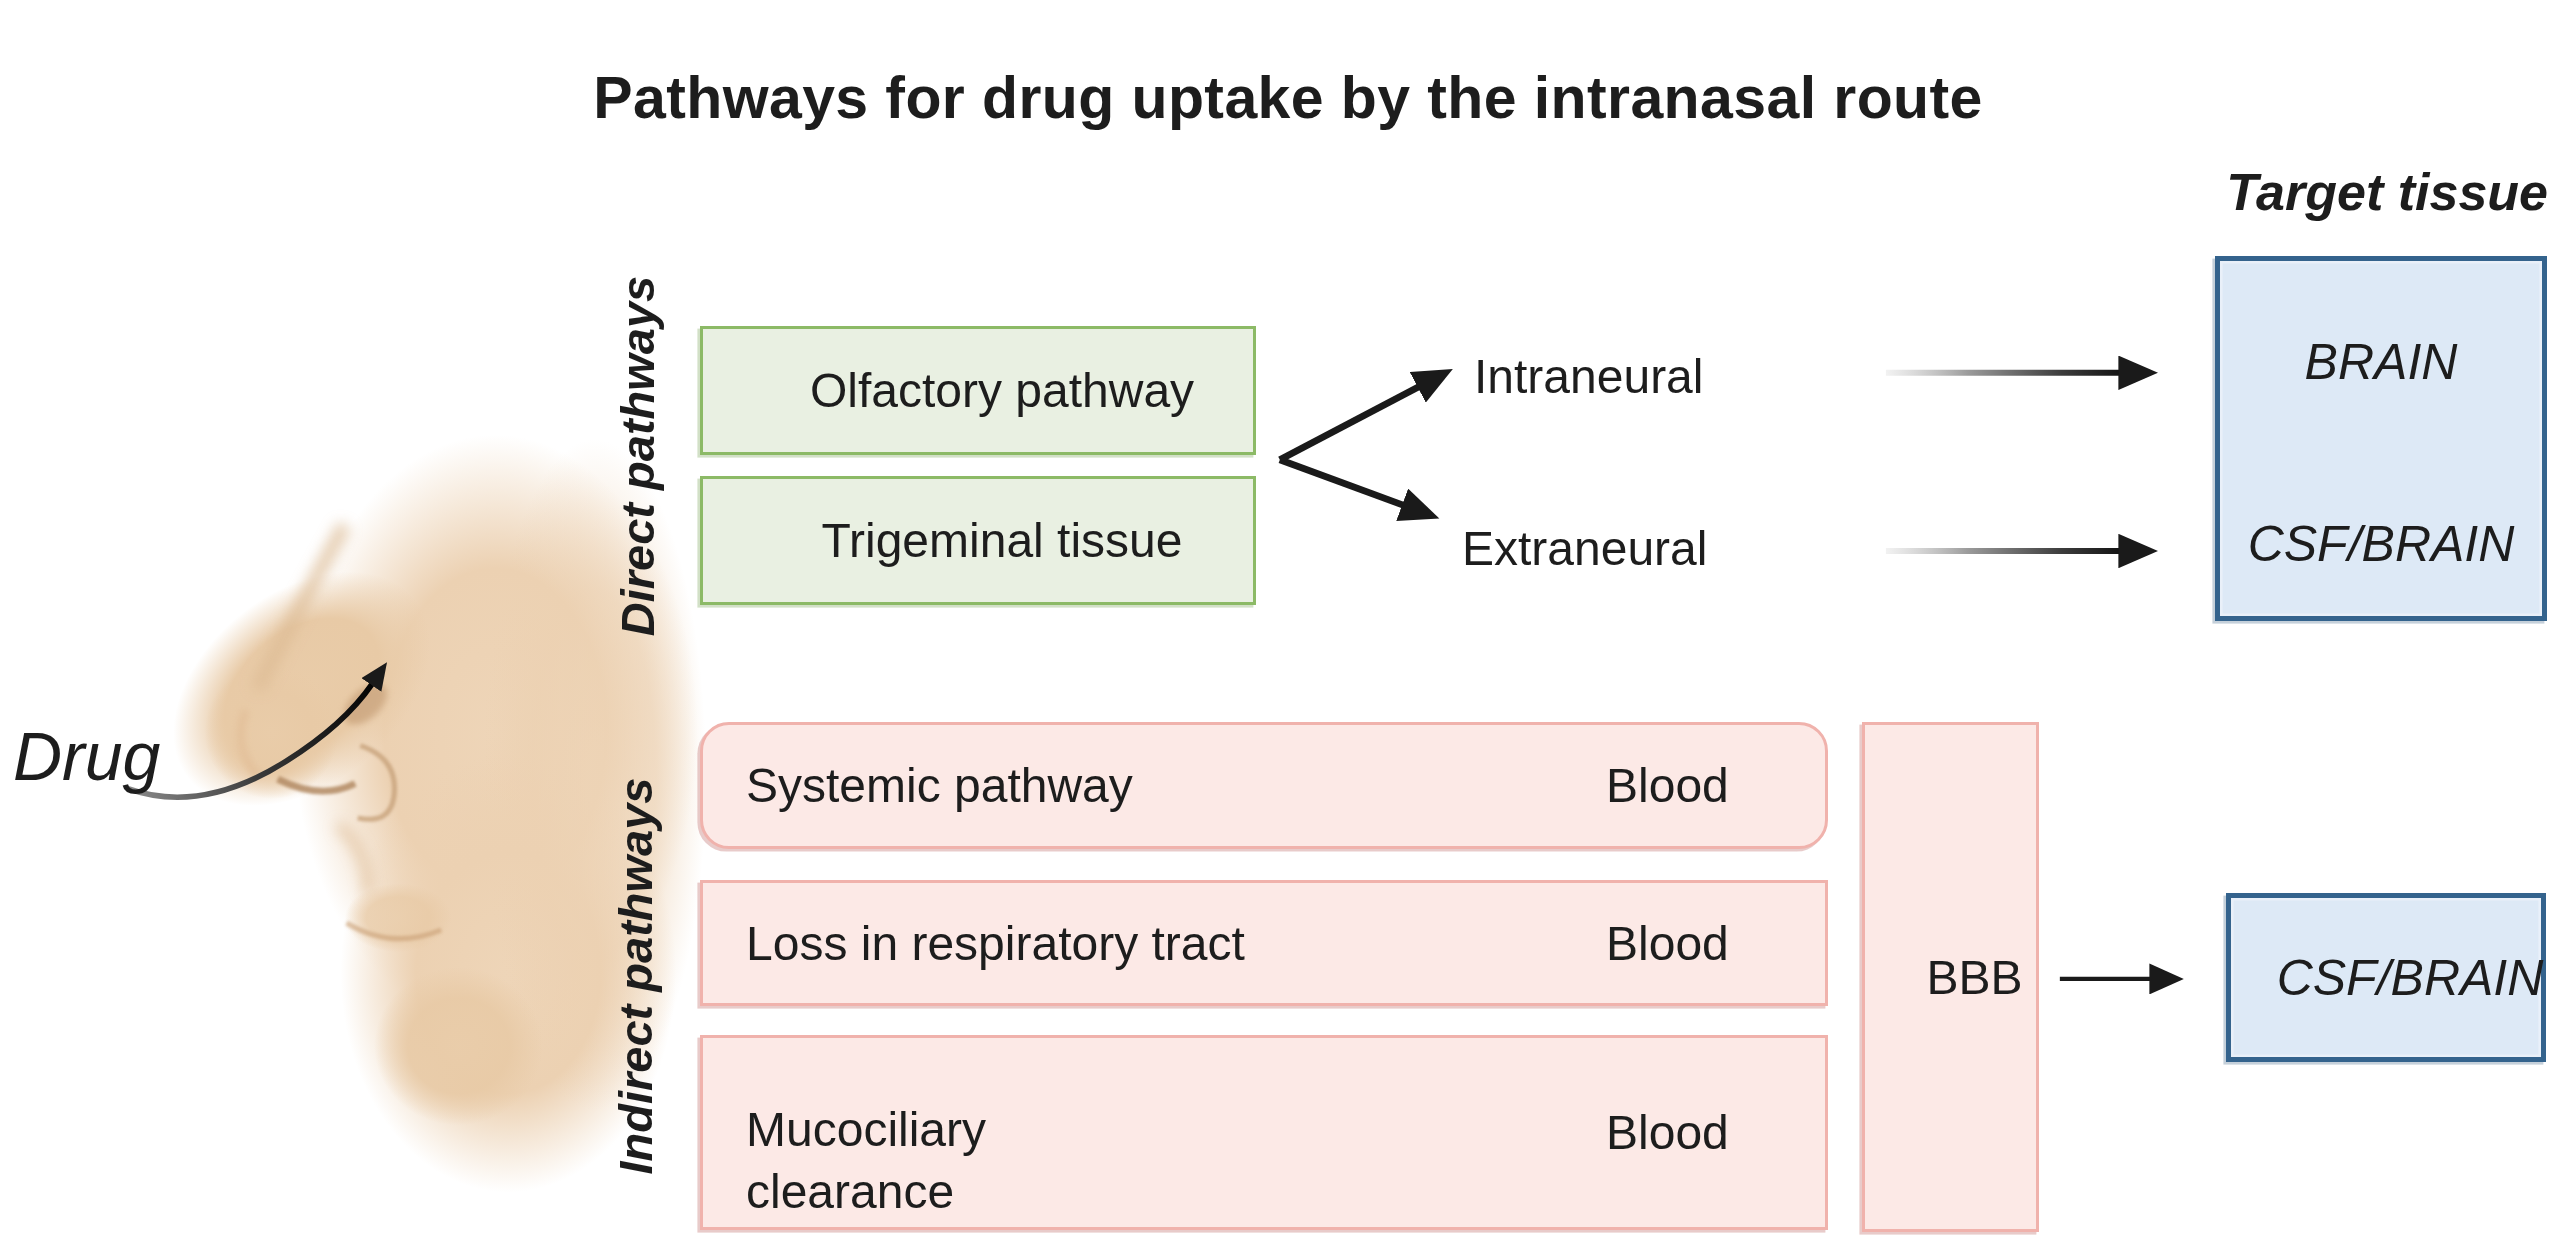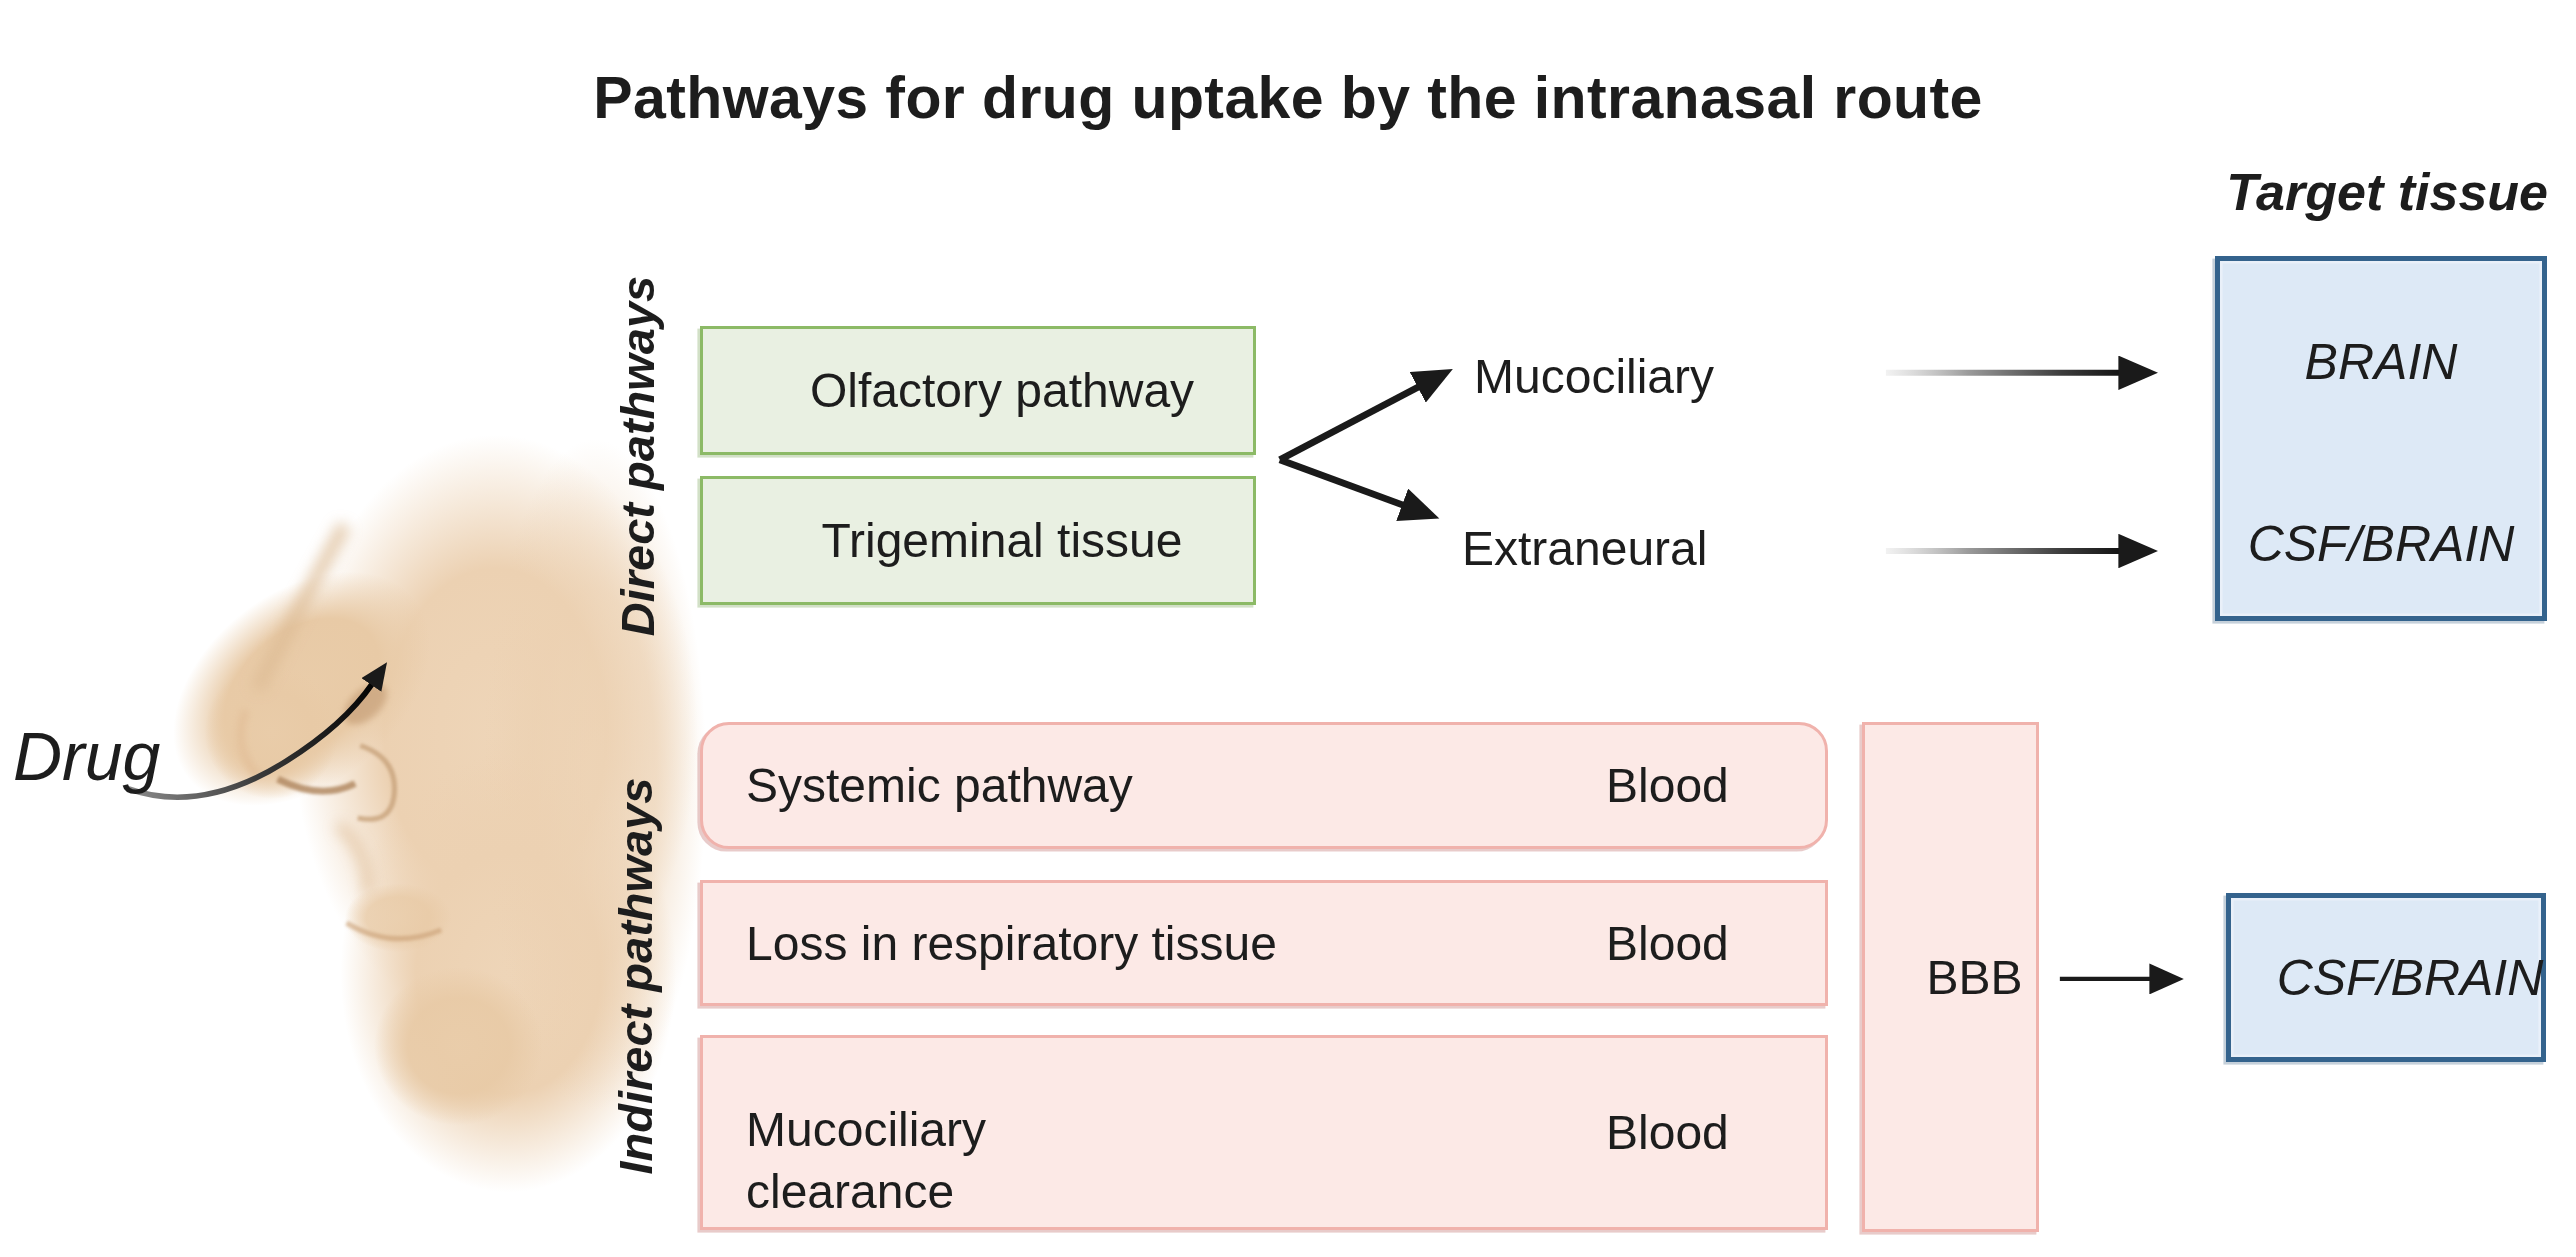--- a/index.html
+++ b/index.html
@@ -162,39 +162,39 @@
 
 <div class="abs v-label" style="left:637px;top:456px;">Direct pathways</div>
 
 <div class="abs box green-box" style="top:326px;">
   <span>Olfactory pathway</span>
 </div>
 <div class="abs box green-box" style="top:476px;">
   <span>Trigeminal tissue</span>
 </div>
 
-<div class="abs route-label" style="left:1474px;top:345px;">Mucociliary</div>
+<div class="abs route-label" style="left:1474px;top:345px;">Intraneural</div>
 <div class="abs route-label" style="left:1462px;top:517px;">Extraneural</div>
 
 <div class="abs target-heading">Target tissue</div>
 
 <div class="abs box blue-box target-box">
   <div class="brain-line" style="top:69px;">BRAIN</div>
   <div class="brain-line" style="top:251px;">CSF/BRAIN</div>
 </div>
 
 <div class="abs v-label" style="left:635px;top:976px;">Indirect pathways</div>
 
 <div class="abs box pink-box" style="top:722px;height:127px;border-radius:29px;">
   <span class="row-label">Systemic pathway</span>
   <span class="row-result">Blood</span>
 </div>
 
 <div class="abs box pink-box" style="top:880px;height:126px;">
-  <span class="row-label">Loss in respiratory tissue</span>
+  <span class="row-label">Loss in respiratory tract</span>
   <span class="row-result">Blood</span>
 </div>
 
 <div class="abs box pink-box" style="top:1035px;height:195px;">
   <span class="stack muco">Mucociliary clearance</span>
   <span class="row-result">Blood</span>
 </div>
 
 <div class="abs box bbb-box">
   <span>BBB</span>

